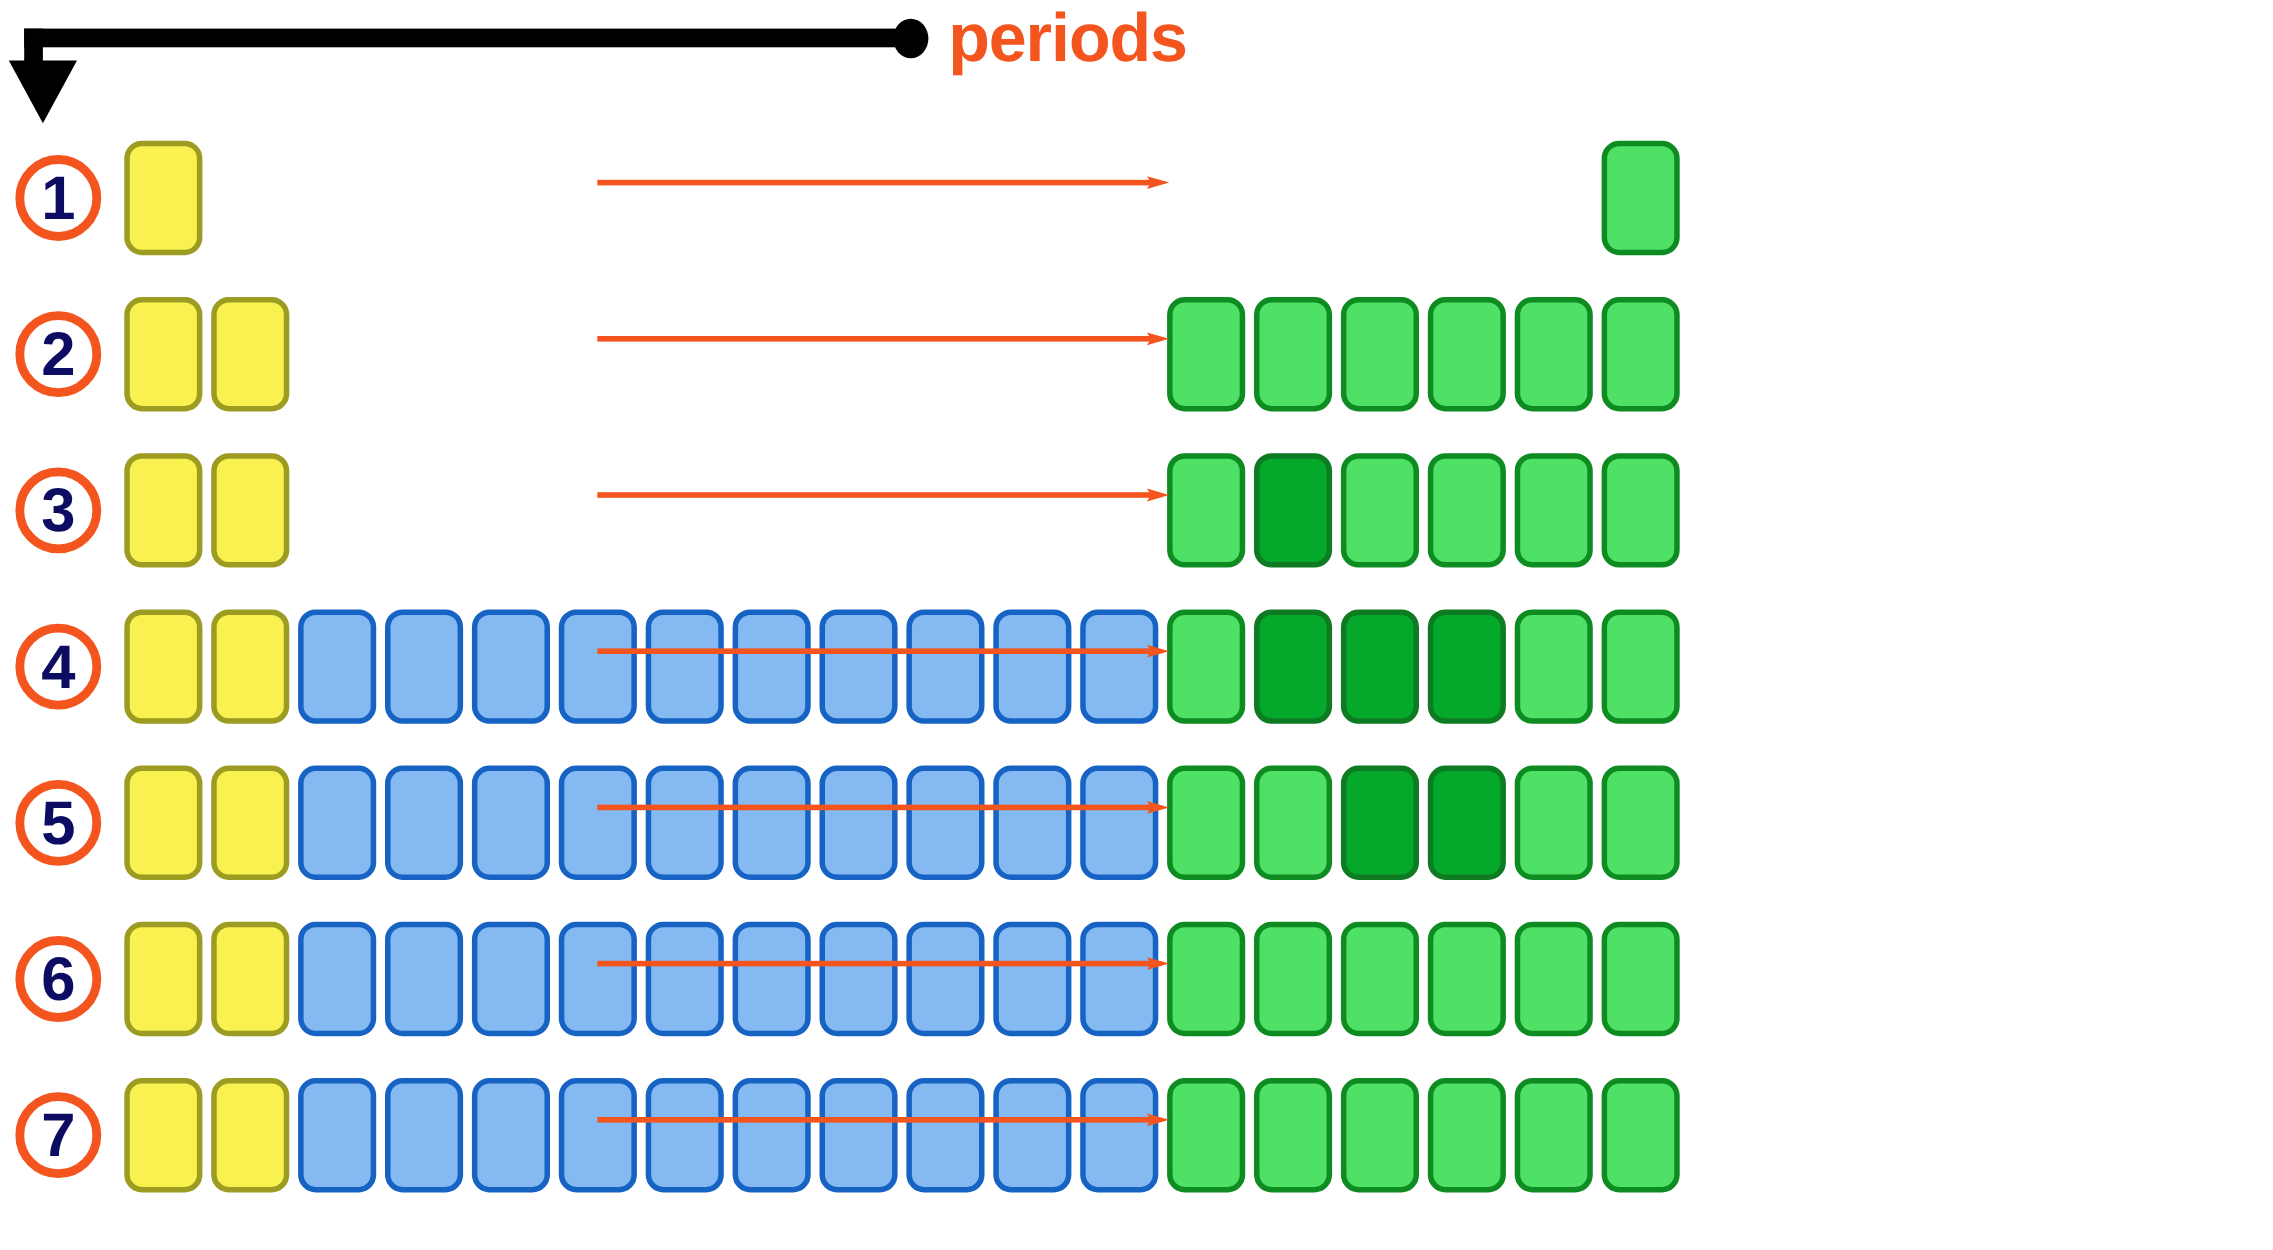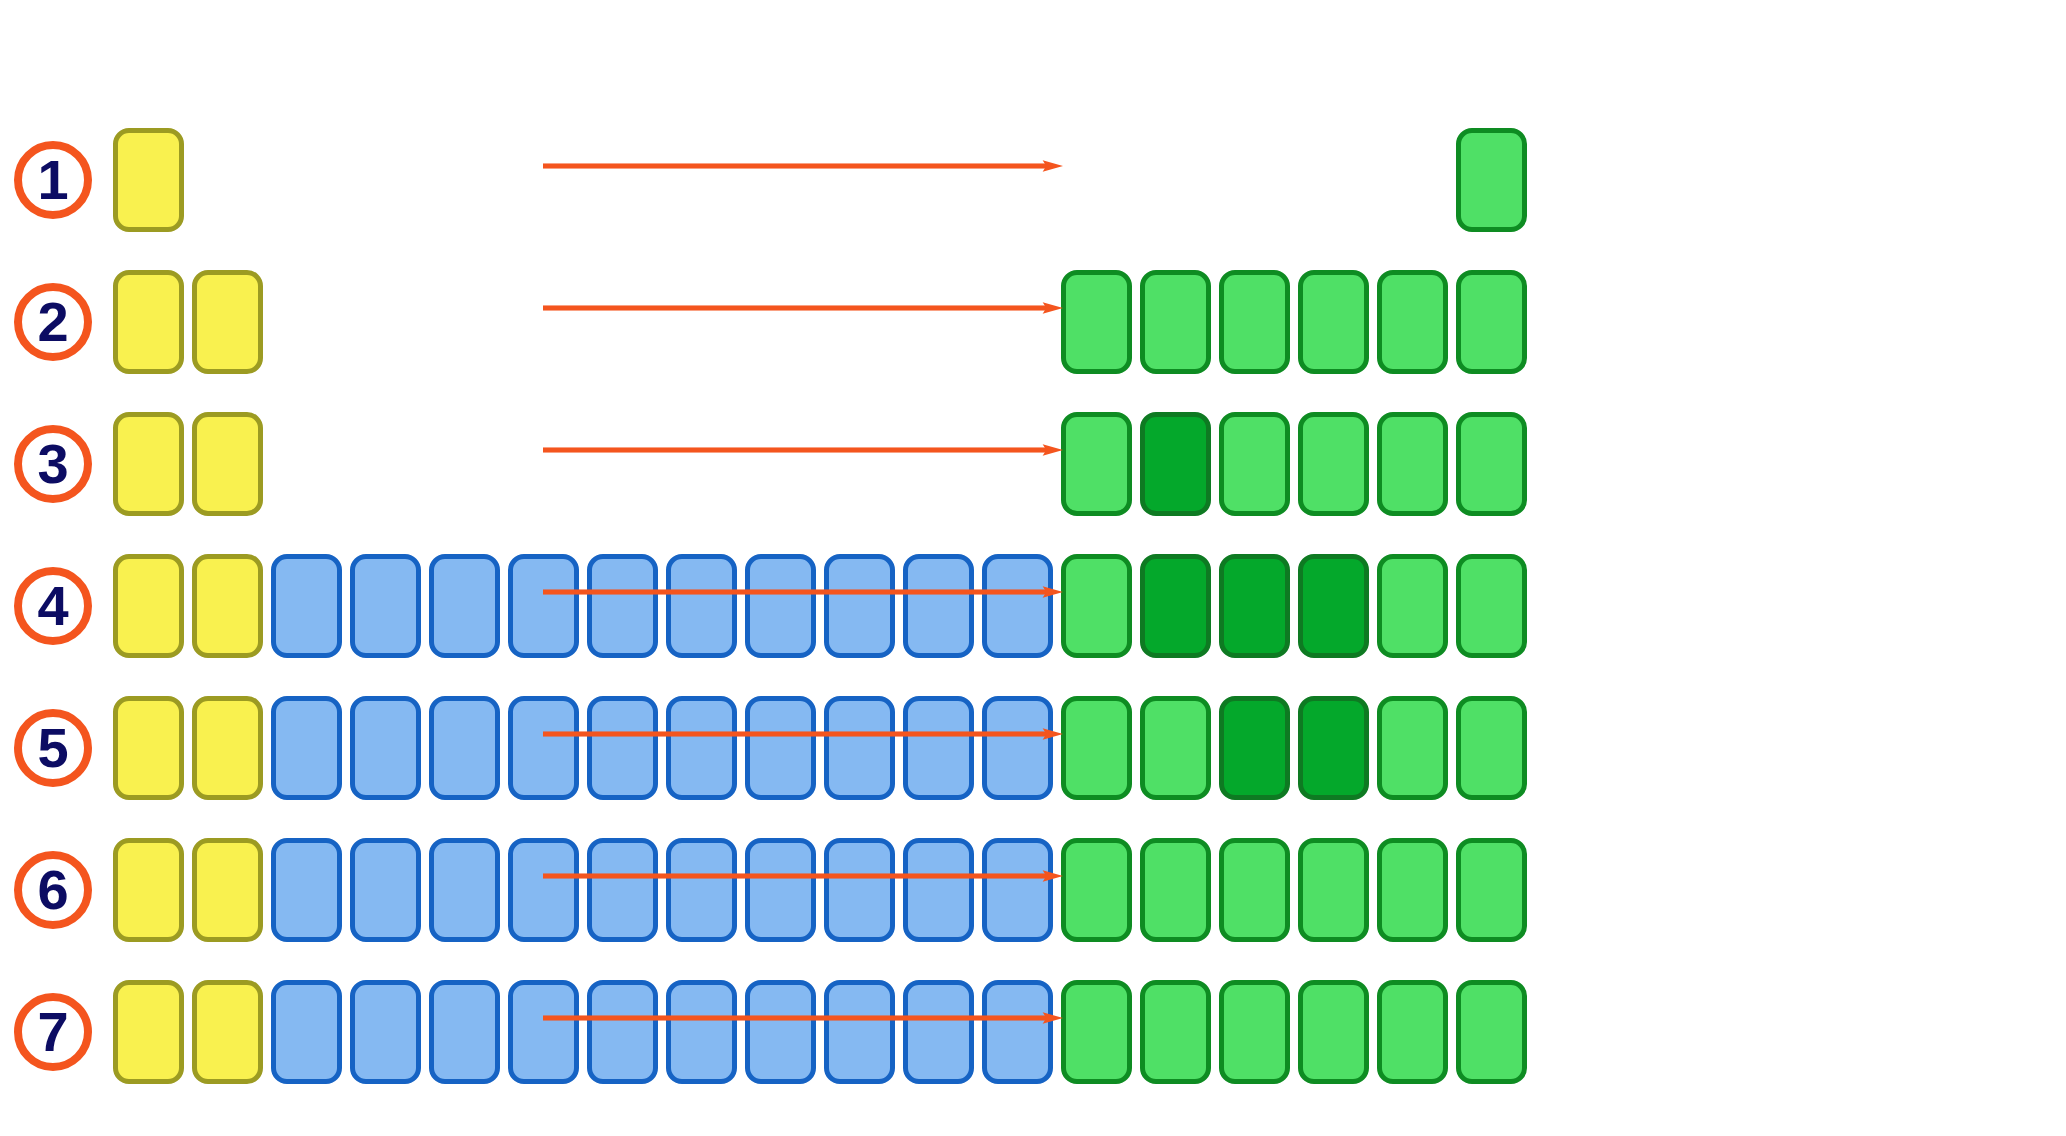--- a/index.html
+++ b/index.html
@@ -66,20 +66,33 @@
     height:16px;
     z-index:5;
     pointer-events:none;
   }
 </style>
 </head>
 <body>
 
 <div id="stage">
 
+  <div id="header-group">
+    <svg class="hdr-svg" width="900" height="120" viewBox="0 0 900 120">
+
+      <rect x="22" y="26" width="800" height="17" fill="#000000"></rect>
+
+      <ellipse cx="828" cy="35" rx="16" ry="18" fill="#000000"></ellipse>
+
+      <rect x="22" y="26" width="17" height="36" fill="#000000"></rect>
+
+      <polygon points="8,55 70,55 39,112" fill="#000000"></polygon>
+    </svg>
+    <div id="periods-label">periods</div>
+  </div>
 
   <div id="grid">
       <div class="cell yellow" style="left: 0px; top: 0px; width: 71px; height: 104px;"></div>
       <div class="cell green" style="left: 1343px; top: 0px; width: 71px; height: 104px;"></div>
       <div class="cell yellow" style="left: 0px; top: 142px; width: 71px; height: 104px;"></div>
       <div class="cell yellow" style="left: 79px; top: 142px; width: 71px; height: 104px;"></div>
       <div class="cell green" style="left: 948px; top: 142px; width: 71px; height: 104px;"></div>
       <div class="cell green" style="left: 1027px; top: 142px; width: 71px; height: 104px;"></div>
       <div class="cell green" style="left: 1106px; top: 142px; width: 71px; height: 104px;"></div>
       <div class="cell green" style="left: 1185px; top: 142px; width: 71px; height: 104px;"></div>

